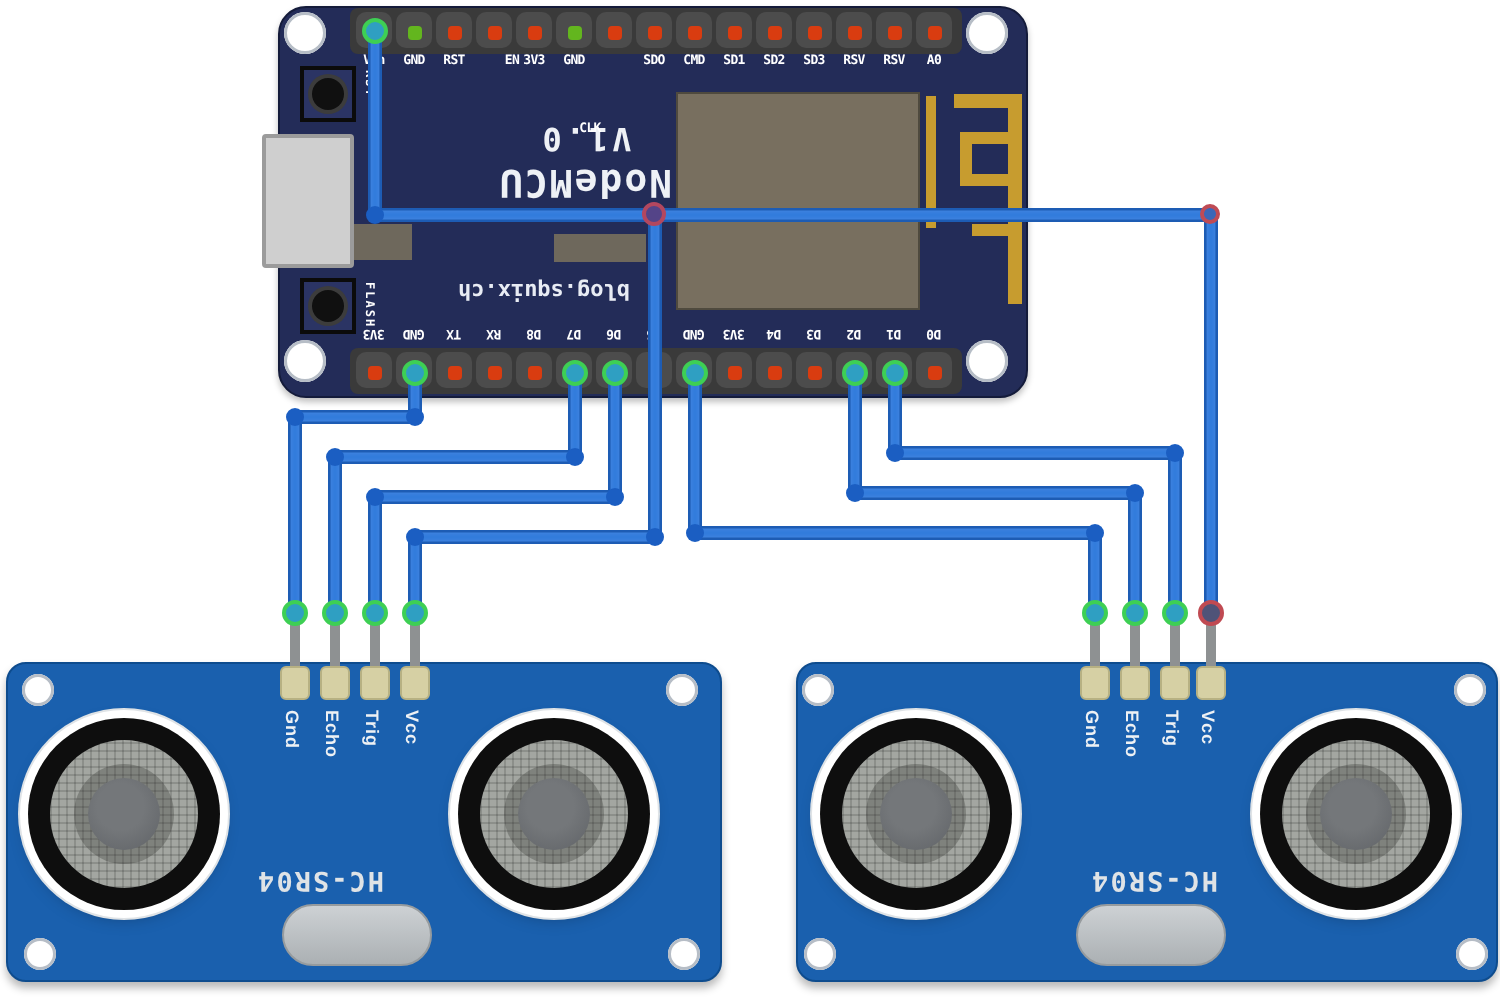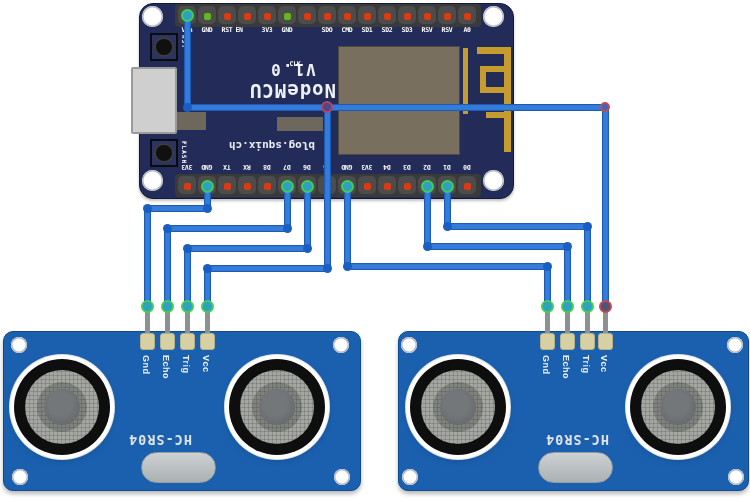--- a/index.html
+++ b/index.html
@@ -117,21 +117,21 @@
       <div class="pad-oct" style="left: 178px; top: 6px;"></div>
       <div class="plabel" style="left: 176px; top: 26px;">Vin</div>
       <div class="pad-oct" style="left: 198px; top: 6px;"></div>
       <div class="pindot green" style="left: 203.5px; top: 12.5px;"></div>
       <div class="plabel" style="left: 196px; top: 26px;">GND</div>
       <div class="pad-oct" style="left: 218px; top: 6px;"></div>
       <div class="pindot red" style="left: 223.5px; top: 12.5px;"></div>
       <div class="plabel" style="left: 216px; top: 26px;">RST</div>
       <div class="pad-oct" style="left: 238px; top: 6px;"></div>
       <div class="pindot red" style="left: 243.5px; top: 12.5px;"></div>
-      <div class="plabel" style="left: 228px; top: 26px;">EN</div>
+      <div class="plabel" style="left: 245px; top: 26px;">EN</div>
       <div class="pad-oct" style="left: 258px; top: 6px;"></div>
       <div class="pindot red" style="left: 263.5px; top: 12.5px;"></div>
       <div class="plabel" style="left: 256px; top: 26px;">3V3</div>
       <div class="pad-oct" style="left: 278px; top: 6px;"></div>
       <div class="pindot green" style="left: 283.5px; top: 12.5px;"></div>
       <div class="plabel" style="left: 276px; top: 26px;">GND</div>
       <div class="pad-oct" style="left: 298px; top: 6px;"></div>
       <div class="pindot red" style="left: 303.5px; top: 12.5px;"></div>
       <div class="plabel" style="left: 284px; top: 26px; margin-top: 34px;">CLK</div>
       <div class="pad-oct" style="left: 318px; top: 6px;"></div>

